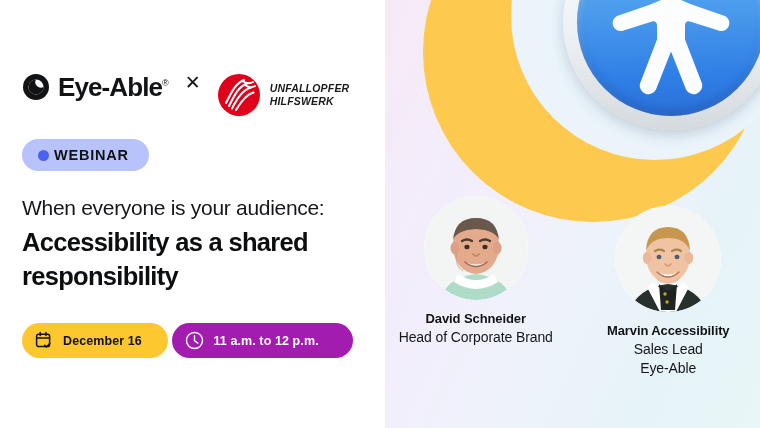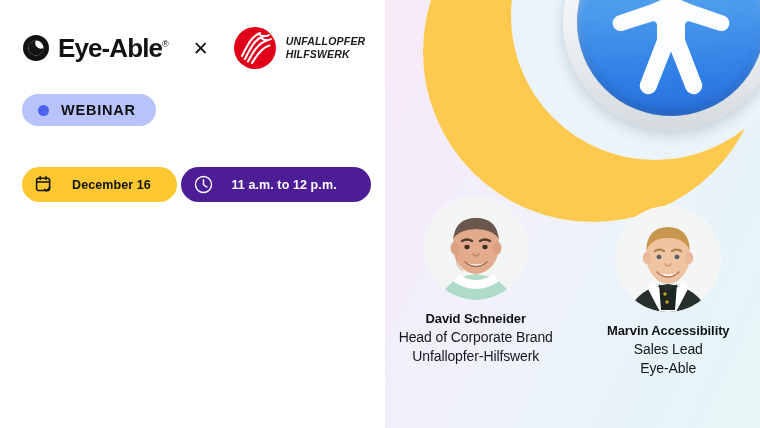--- a/index.html
+++ b/index.html
@@ -8,61 +8,61 @@
     font-family:"Liberation Sans", sans-serif;
     overflow:hidden; background:#ffffff;
   }
   .banner { position:relative; width:760px; height:428px; display:flex; }
 
   
   .left {
     position:relative; width:385px; height:428px;
     background:#ffffff; padding:28px 0 0 22px;
   }
-  .logo-row { display:flex; align-items:center; gap:22px; height:40px; }
+  .logo-row { display:flex; align-items:flex-start; gap:14px; height:40px;margin-top:45px; }
   .ea-logo { display:flex; align-items:center; gap:8px; }
   .ea-mark { width:28px; height:28px; flex:none; }
   .ea-word {
     font-size:26px; font-weight:bold; color:#111315;
     letter-spacing:-0.9px; line-height:1; position:relative;
   }
   .ea-reg { font-size:9px; vertical-align:super; font-weight:normal; letter-spacing:0; }
   .x-sep { font-size:19px; color:#15171a; font-weight:400; line-height:1; margin:0 2px; }
   .uh-logo { display:flex; align-items:center; gap:9px;font-style:italic; }
   .uh-mark { width:44px; height:44px; flex:none; }
   .uh-word {
     font-size:10.5px; font-weight:bold; color:#1a1a1a;
     line-height:1.28; letter-spacing:0.2px;
   }
 
   .badge {
-    display:inline-flex; align-items:center; gap:12px;
+    display:inline-flex; align-items:center; gap:5px;
     background:#b9c3fb; border-radius:40px;
     padding:8px 20px 8px 16px; margin-top:26px;
   }
   .badge-dot { width:11px; height:11px; border-radius:50%; background:#4a63ef; flex:none; }
   .badge-text { font-size:14.5px; font-weight:bold; color:#0f1113; letter-spacing:0.8px; }
 
   .headline { margin-top:24px; max-width:360px; }
   .hl-light {
     font-size:21px; font-weight:400; color:#15171a;
     letter-spacing:-0.3px; line-height:1.28;
   }
   .hl-bold {
     font-size:25.5px; font-weight:bold; color:#0c0e10;
     letter-spacing:-0.7px; line-height:1.32; margin-top:4px;
   }
 
   .pills { margin-top:26px; }
   .pill {
-    display:inline-flex; align-items:center; gap:17px;
+    display:inline-flex; align-items:center; gap:8px;
     border-radius:40px; padding:7px 26px 7px 12px;
   }
   .pill-date { background:#fdc82f; }
-  .pill-time { background:#4c1d95; margin-top:15px; padding-right:34px;text-align:right; }
+  .pill-time { background:#a21caf; margin-top:4px; padding-right:34px;text-align:right; }
   .pill-date .pill-text { font-size:12.5px; font-weight:bold; color:#111315; letter-spacing:0.1px; }
   .pill-time .pill-text { font-size:12.5px; font-weight:bold; color:#ffffff; letter-spacing:0.1px; }
   .pill-icon { width:21px; height:21px; flex:none; }
 
   
   .right {
     position:relative; width:375px; height:428px; overflow:hidden;
     background:linear-gradient(115deg,#f7eaf6 0%,#f3edfb 26%,#eef3fb 55%,#e6f3f8 78%,#e9f6f7 100%);
   }
   .circle-yellow {
@@ -153,20 +153,25 @@
         </span>
       </div>
     </div>
 
     <div class="badge">
       <span class="badge-dot"></span>
       <span class="badge-text">WEBINAR</span>
     </div>
 
     <div class="headline">
+      <div class="hl-light">When everyone is your audience:</div>
+      <div class="hl-bold">
+        <span>Accessibility as a shared</span><br>
+        <span>responsibility</span>
+      </div>
     </div>
 
     <div class="pills">
       <div class="pill pill-date">
         <span class="pill-icon">
           <svg viewBox="0 0 21 21" width="21" height="21">
             <g fill="none" stroke="#111315" stroke-width="1.5" stroke-linecap="round" stroke-linejoin="round">
               <rect x="2.6" y="4.2" width="13" height="12.4" rx="2.1"></rect>
               <path d="M2.6 8.1h13"></path>
               <path d="M6.2 2.4v3.2M12 2.4v3.2"></path>
@@ -235,21 +240,20 @@
               <ellipse cx="61" cy="51" rx="2.6" ry="2.3" fill="#3b2d24"></ellipse>
               <path d="M49 58 q3 4 6 0" stroke="#c08a6d" stroke-width="1.8" fill="none" stroke-linecap="round"></path>
               <path d="M41 66 q11 8 22 0 -11 5 -22 0z" fill="#ffffff"></path>
               <path d="M41 66 q11 9 22 0" stroke="#9c6a54" stroke-width="1.6" fill="none" stroke-linecap="round"></path>
               <path d="M33 57 q-3 12 6 18" stroke="#c9927a" stroke-width="1.3" fill="none" opacity="0.5"></path>
             </g>
           </svg>
         </div>
         <div class="sp-name">David Schneider</div>
         <div class="sp-role">Head of Corporate Brand</div>
-        <div class="sp-org">Unfallopfer-Hilfswerk</div>
       </div>
 
       <div class="speaker sp-2">
         <div class="avatar">
           <svg viewBox="0 0 106 106" width="106" height="106">
             <defs>
                 <clipPath id="c2">
                   <circle cx="53" cy="53" r="53"></circle>
                 </clipPath>
               </defs>

